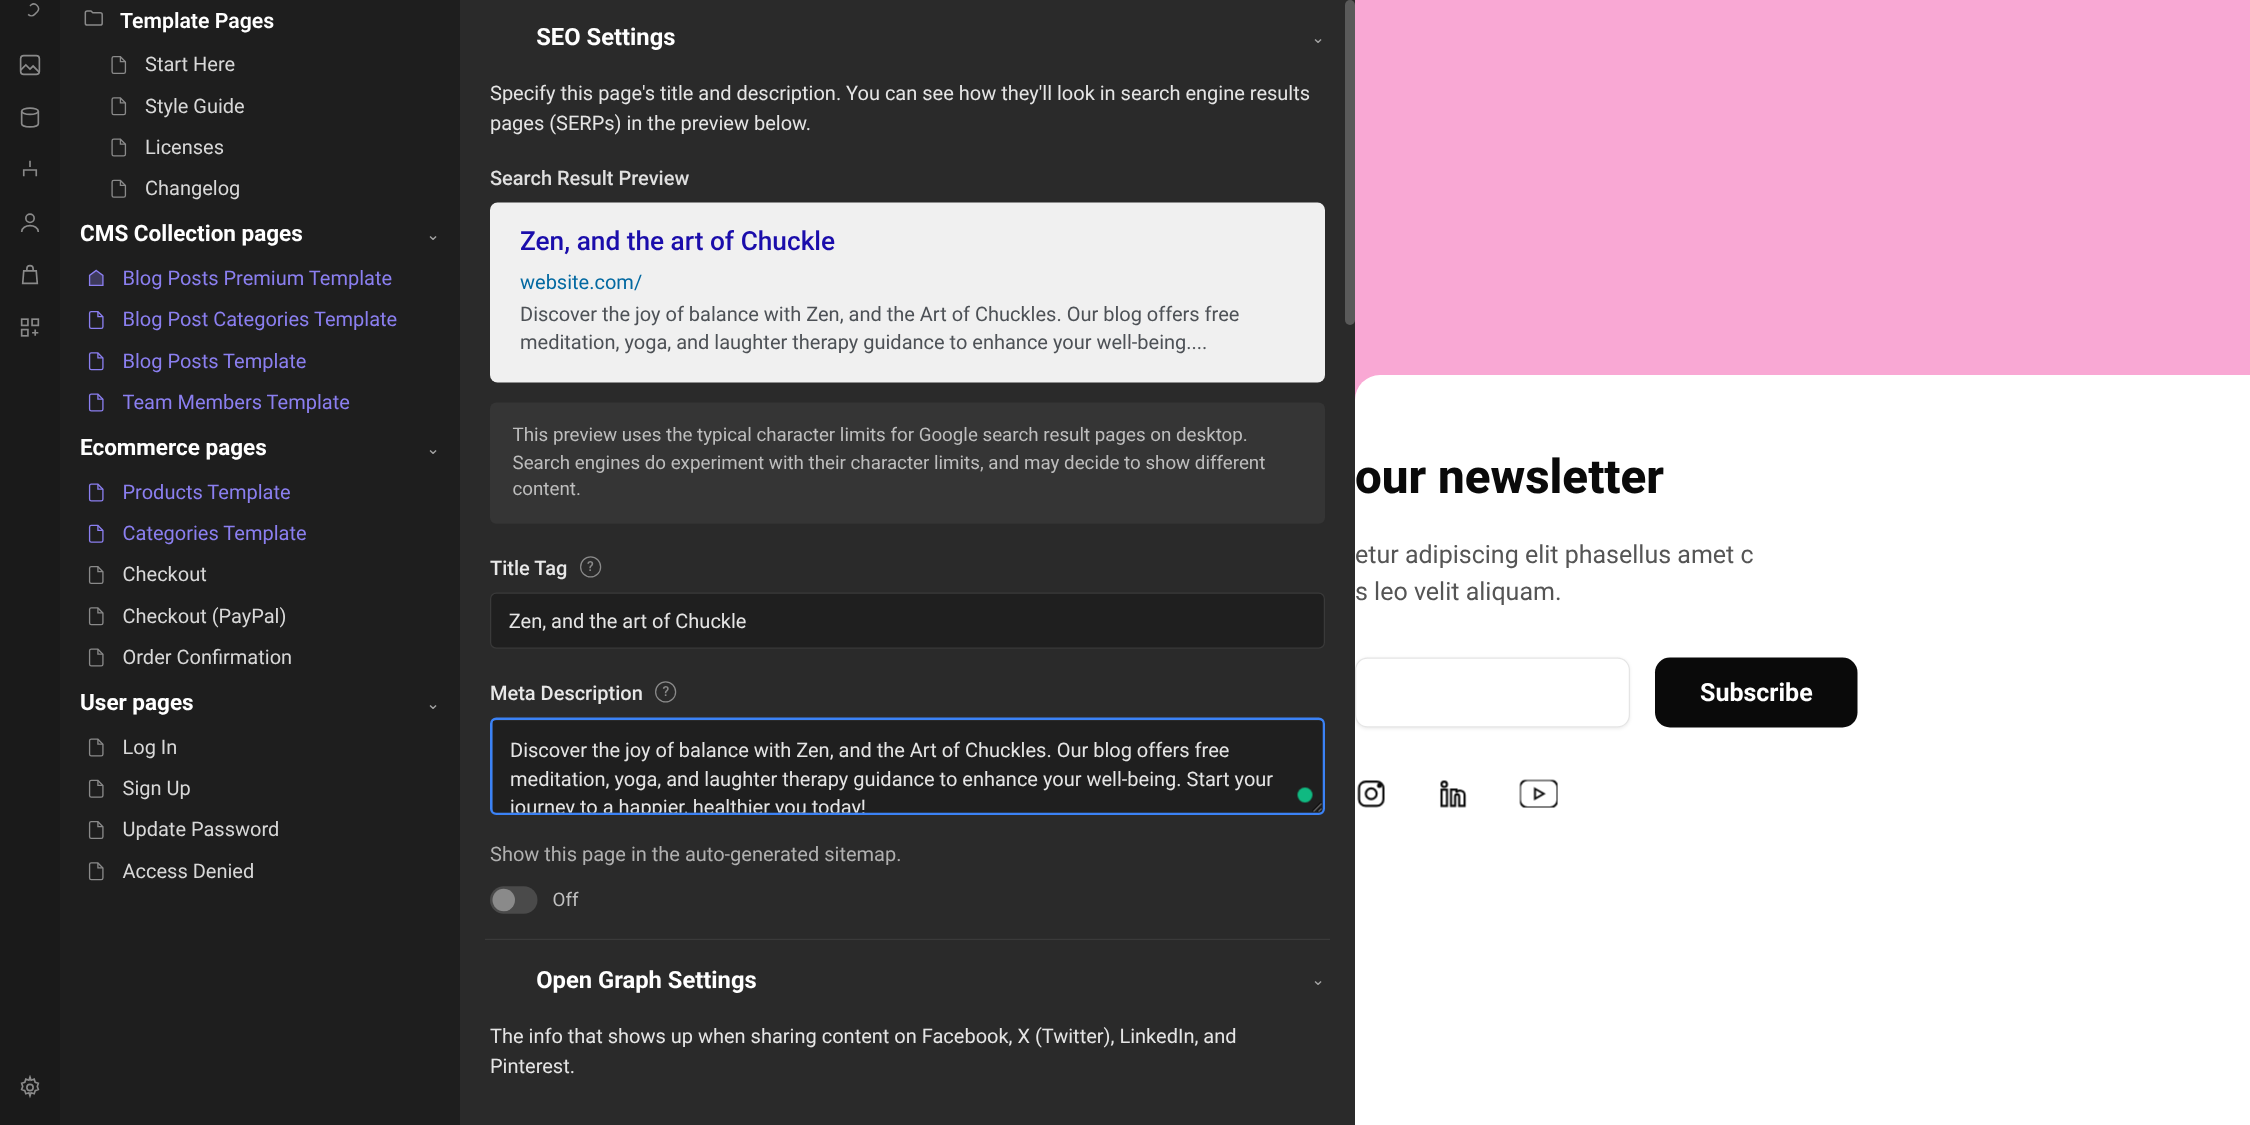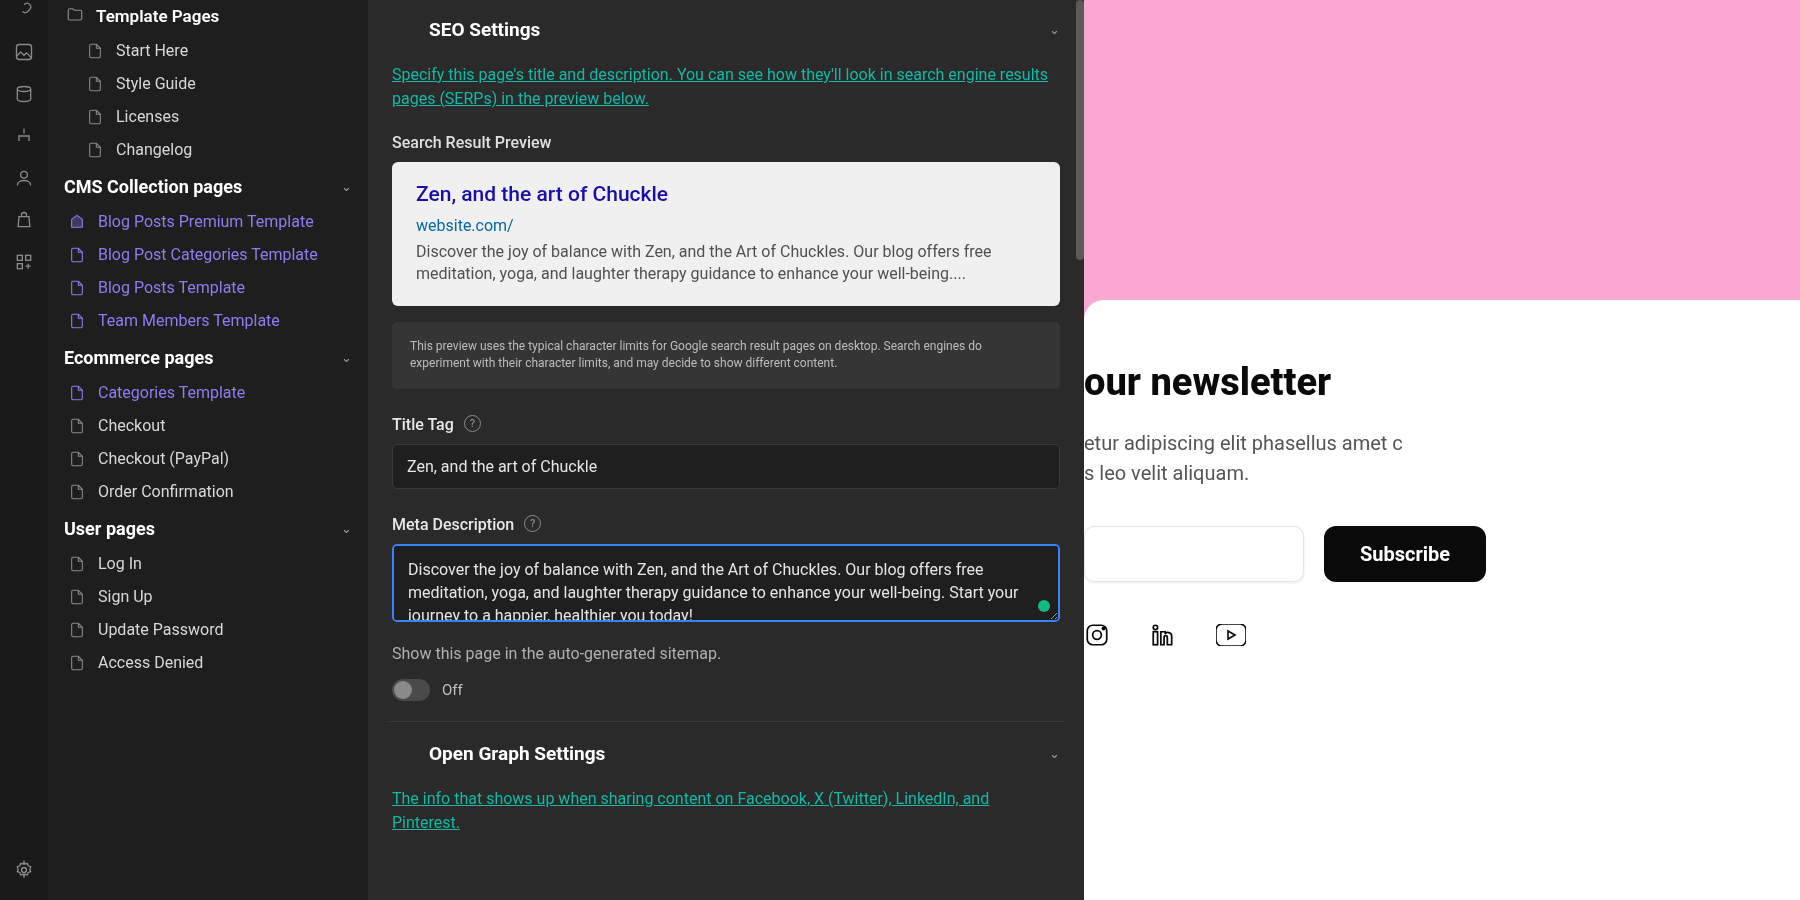--- a/index.html
+++ b/index.html
@@ -16,27 +16,27 @@
 .tree-item.indent { padding-left: 38px; }
 .tree-item .fi { width: 18px; height: 18px; display:flex; align-items:center; justify-content:center; color:#8a8a8a; }
 .tree-item.purple { color: #8b7ff0; }
 .tree-item.purple .fi { color: #8b7ff0; }
 .folder-row { display:flex; align-items:center; gap: 12px; padding: 5px 16px 7px 18px; font-size: 17px; color: #fff; font-weight:600; }
 .folder-row .fi { color:#8a8a8a; }
 .main-panel { flex:1; max-width: 865px; background: #2a2a2a; overflow-y:auto; padding: 0; position:relative; }
 .main-panel .scroll-inner { padding: 0 20px 30px 20px; }
 .settings-header { display:flex; justify-content:space-between; align-items:center; padding: 18px 4px 14px 4px; }
 .settings-header .t { font-size: 19px; font-weight: 700; color: #fff; margin-left: 37px; }
-.desc-text { color: #14b8a6; font-size: 16px; line-height: 1.5; padding: 8px 4px 18px 4px; text-decoration: underline; }
+.desc-text { color: #e5e5e5; font-size: 16px; line-height: 1.5; padding: 8px 4px 18px 4px; }
 .label-medium { font-size: 16px; color: #e0e0e0; font-weight: 500; padding: 4px 4px 10px 4px; }
 .serp-preview { background: #f0f0f0; border-radius: 6px; padding: 20px 24px; margin: 0 4px 16px 4px; }
 .serp-title { color: #1a0dab; font-size: 21px; font-weight: 500; margin-bottom: 2px; }
 .serp-url { color: #0369a1; font-size: 16px; margin-bottom: 6px; margin-top: 10px; }
 .serp-desc { color: #4d5156; font-size: 16px; line-height: 1.4; }
-.info-box { background: #353535; border-radius: 5px; padding: 16px 18px; margin: 0 4px 18px 4px; color: #bdbdbd; font-size: 12px; line-height: 1.45; }
+.info-box { background: #353535; border-radius: 5px; padding: 16px 18px; margin: 0 4px 18px 4px; color: #bdbdbd; font-size: 15px; line-height: 1.45; }
 .field-label { display:flex; align-items:flex-start; gap: 10px; padding: 8px 4px 10px 4px; font-size: 16px; color: #e8e8e8; font-weight:500; }
 .help-icon { width: 17px; height: 17px; border: 1px solid #8a8a8a; border-radius: 50%; display:inline-flex; align-items:center; justify-content:center; font-size: 11px; color: #8a8a8a; }
 .text-input { width: calc(100% - 8px); margin: 0 4px 18px 4px; background: #1f1f1f; border: 1px solid #3a3a3a; border-radius: 5px; padding: 12px 14px; color: #e5e5e5; font-size: 16px; }
 .textarea-wrap { position:relative; margin: 0 4px 18px 4px; }
 .textarea-wrap textarea { width:100%; margin:0; background: #1f1f1f; border: 2px solid #3b82f6; border-radius: 5px; padding: 12px 14px; color: #e5e5e5; font-size: 16px; line-height: 1.45; resize: vertical; min-height: 78px; font-family: inherit; }
 .status-dot { position:absolute; right: 10px; bottom: 14px; width: 12px; height: 12px; background: #10b981; border-radius: 50%; }
 .sub-desc { color: #b0b0b0; font-size: 16px; padding: 0 4px 10px 4px; }
 .toggle-row { display:flex; align-items:center; gap: 12px; padding: 6px 4px 20px 4px; }
 .toggle { width: 38px; height: 22px; background: #4a4a4a; border-radius: 12px; position:relative; cursor:pointer; }
 .toggle .knob { width: 18px; height: 18px; background: #8a8a8a; border-radius: 50%; position:absolute; top: 2px; left: 2px; }
@@ -198,20 +198,29 @@
       <span class="title">Ecommerce pages</span>
       <span class="chev">⌄</span>
     </div>
   <div class="tree-item purple">
       <span class="fi">
         <svg width="16" height="16" viewBox="0 0 24 24">
           <path d="M14 2H6a2 2 0 0 0-2 2v16a2 2 0 0 0 2 2h12a2 2 0 0 0 2-2V8z"></path>
           <path d="M14 2v6h6"></path>
         </svg>
       </span>
+      <span>Products Template</span>
+    </div>
+  <div class="tree-item purple">
+      <span class="fi">
+        <svg width="16" height="16" viewBox="0 0 24 24">
+          <path d="M14 2H6a2 2 0 0 0-2 2v16a2 2 0 0 0 2 2h12a2 2 0 0 0 2-2V8z"></path>
+          <path d="M14 2v6h6"></path>
+        </svg>
+      </span>
       <span>Categories Template</span>
     </div>
   <div class="tree-item">
       <span class="fi">
         <svg width="16" height="16" viewBox="0 0 24 24">
           <path d="M14 2H6a2 2 0 0 0-2 2v16a2 2 0 0 0 2 2h12a2 2 0 0 0 2-2V8z"></path>
           <path d="M14 2v6h6"></path>
         </svg>
       </span>
       <span>Checkout</span>

